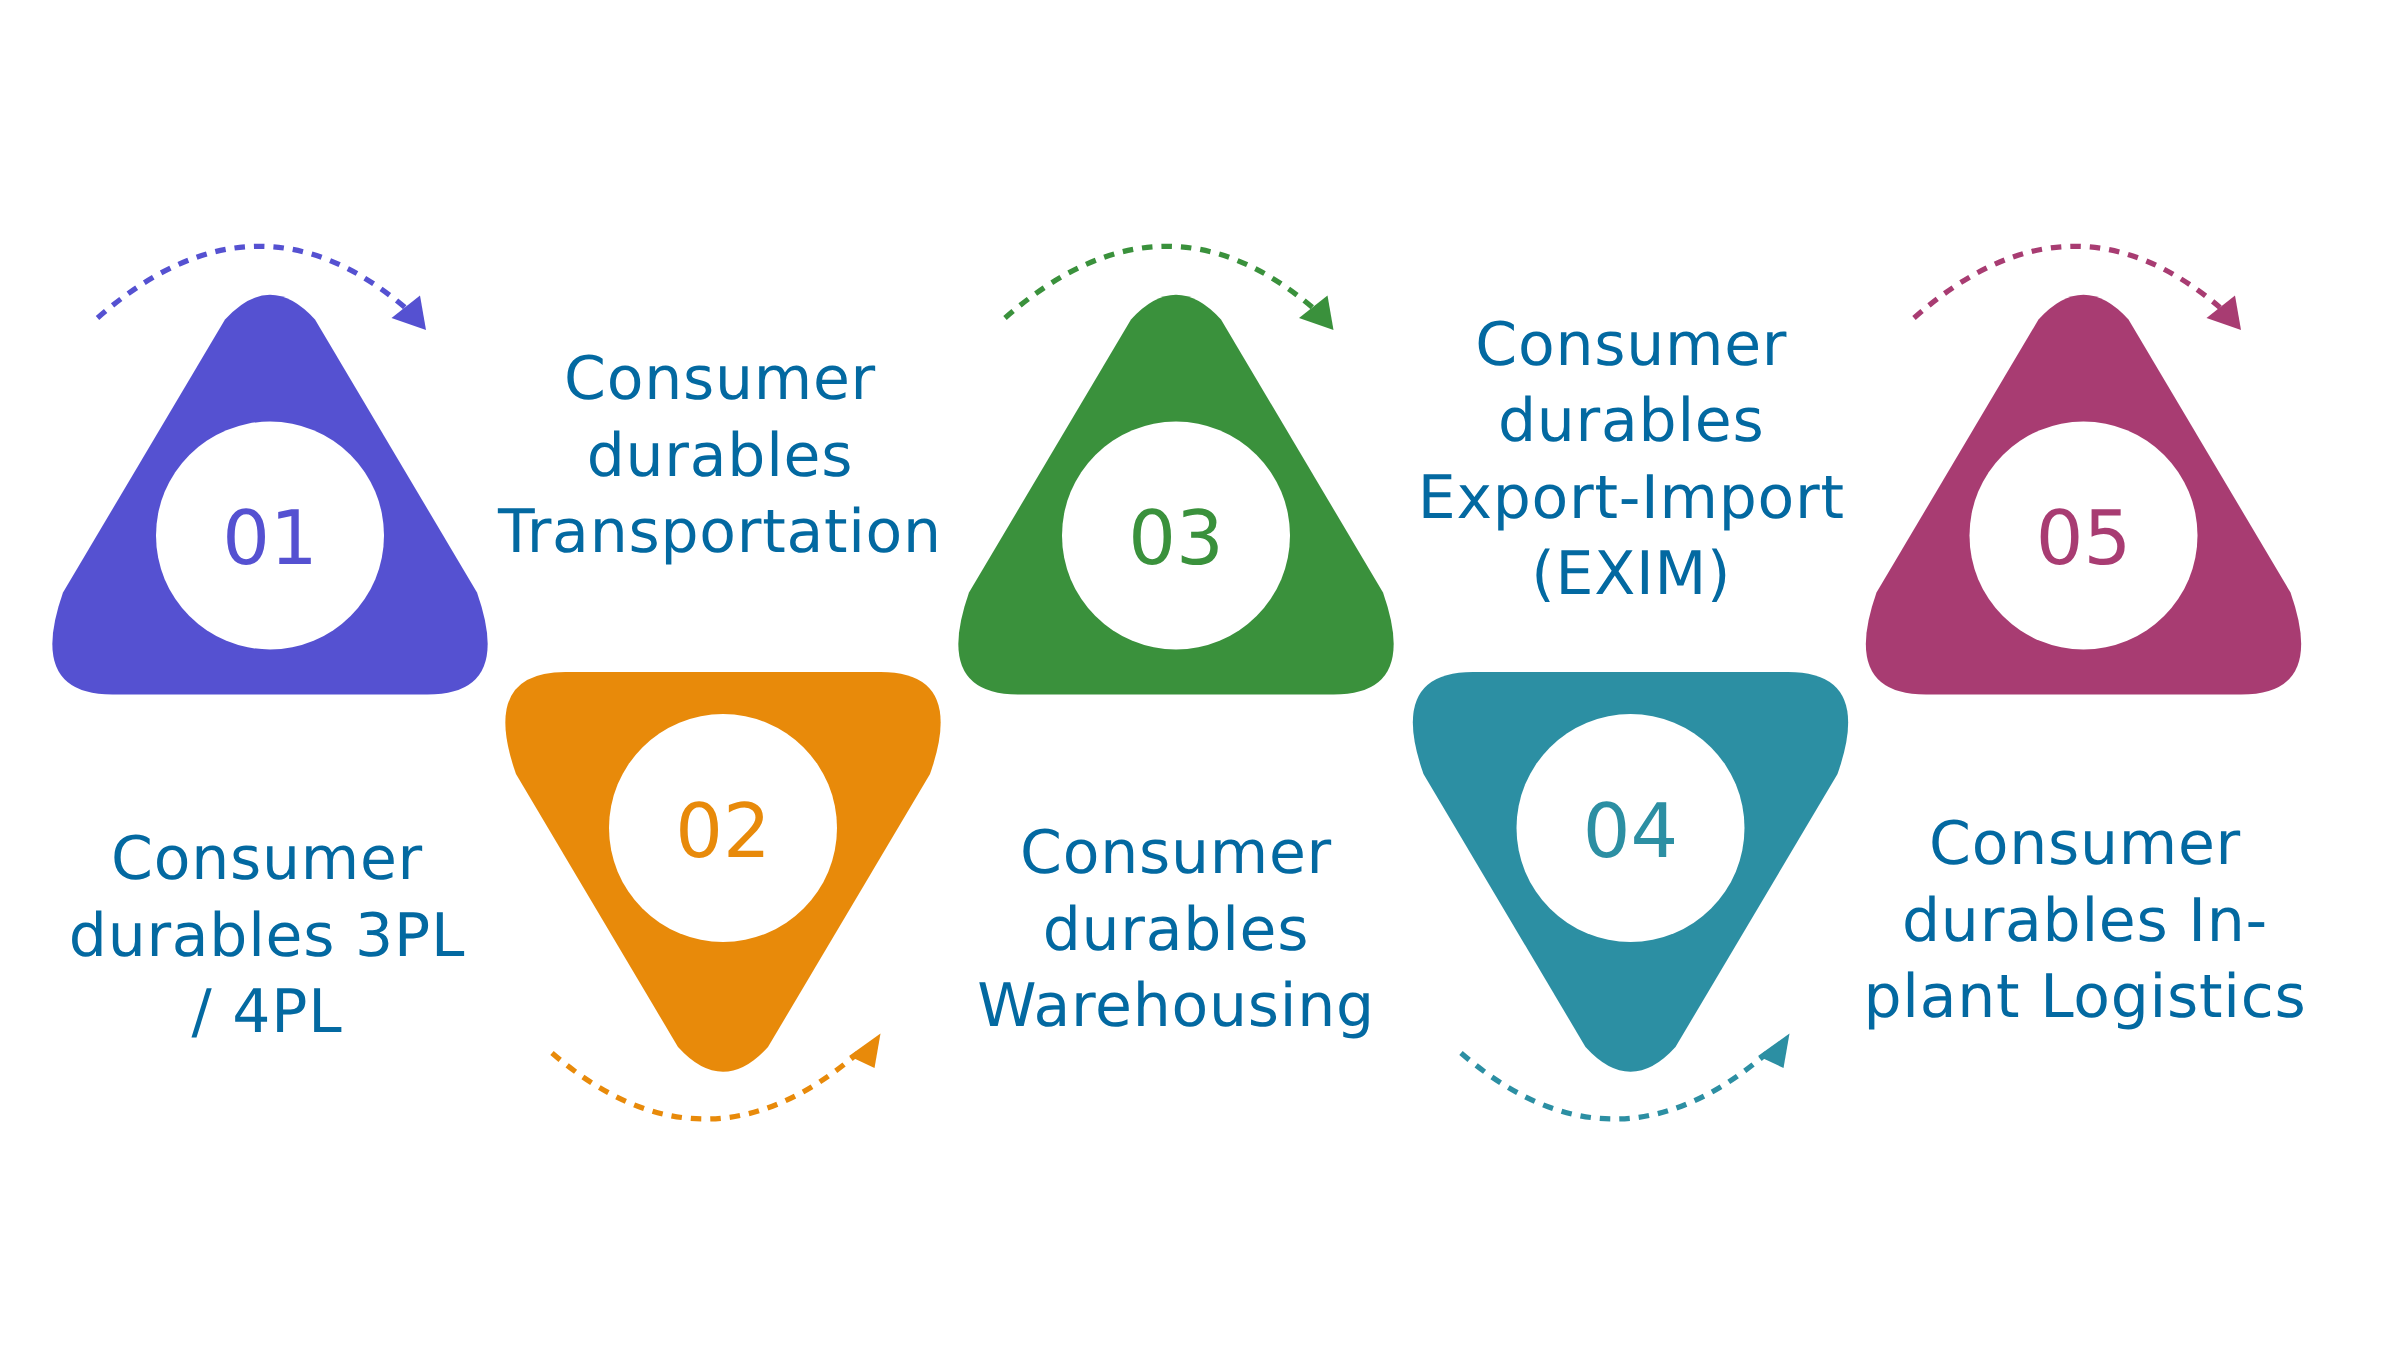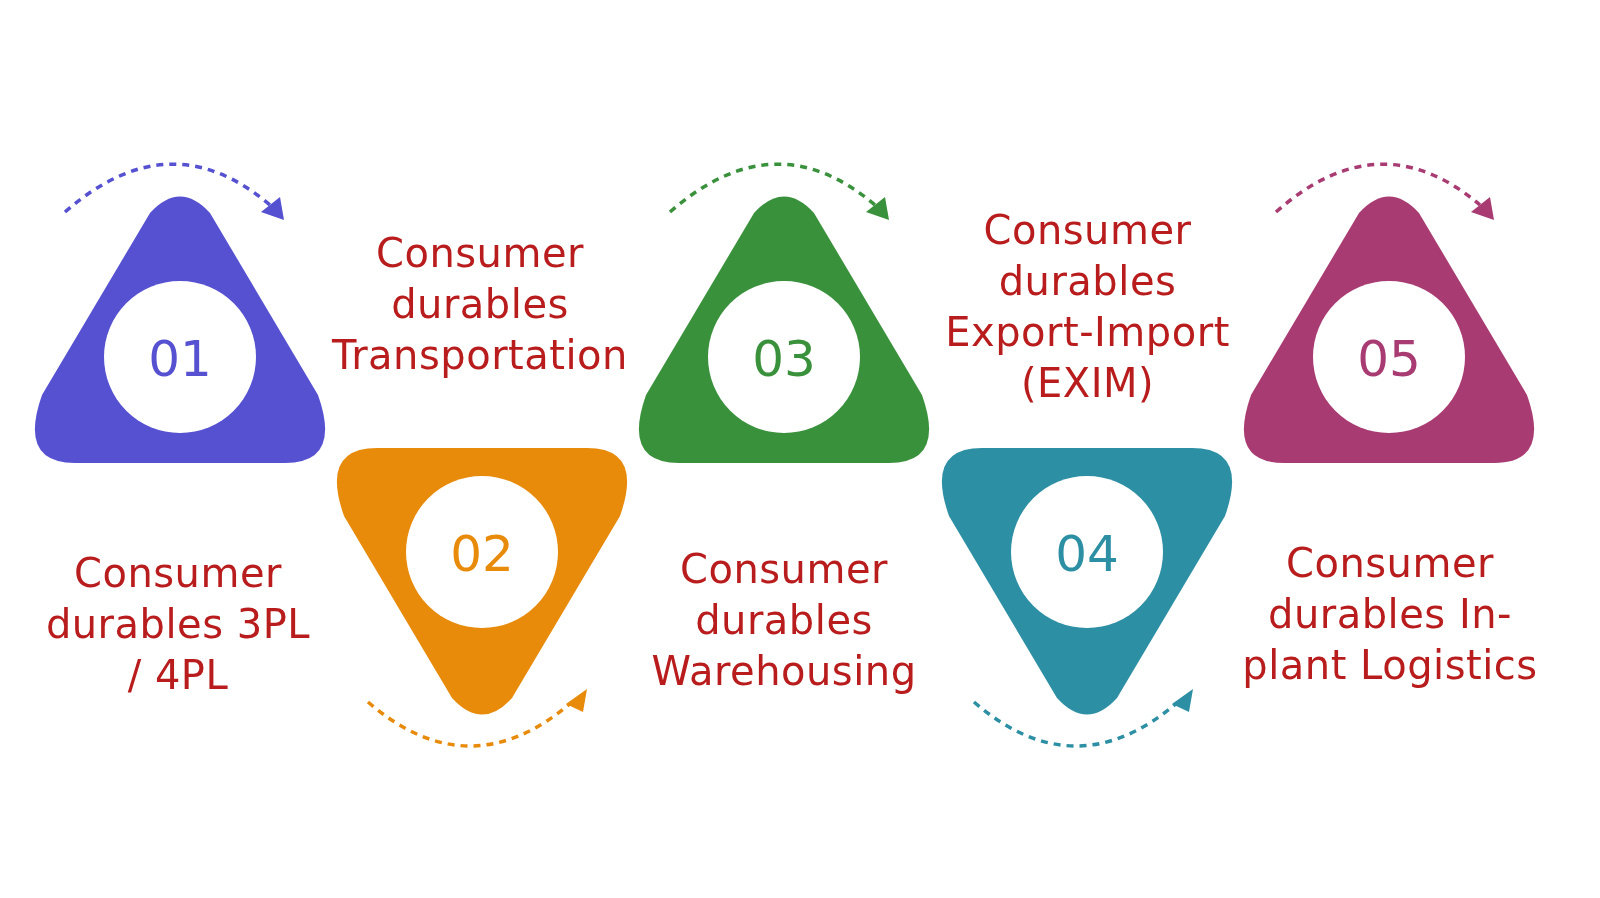--- a/index.html
+++ b/index.html
@@ -1,18 +1,18 @@
 <!DOCTYPE html>
 <html><head>
 <meta charset="utf-8">
 <style>
   html, body { margin:0; padding:0; background:#ffffff; }
   body { width:1600px; height:898px; position:relative; overflow:hidden; font-family:"DejaVu Sans","Liberation Sans",sans-serif; }
   #canvas { position:absolute; left:0; top:0; }
-  .label { position:absolute; text-align:center; color:#b91c1c; font-size:40px; line-height:51px; font-weight:500; letter-spacing:0.5px; white-space:pre-line; }
+  .label { position:absolute; text-align:center; color:#0369a1; font-size:40px; line-height:51px; font-weight:500; letter-spacing:0.5px; white-space:pre-line; }
   .num { font-family:"DejaVu Sans","Liberation Sans",sans-serif; font-size:50px; font-weight:500; }
 </style>
 </head>
 <body>
 
 <svg id="canvas" width="1600" height="898" viewBox="0 0 1600 898" xmlns="http://www.w3.org/2000/svg">
   <defs>
     <marker id="ah1" markerWidth="10" markerHeight="10" refX="5" refY="5" orient="auto" markerUnits="userSpaceOnUse"></marker>
   </defs>
 

